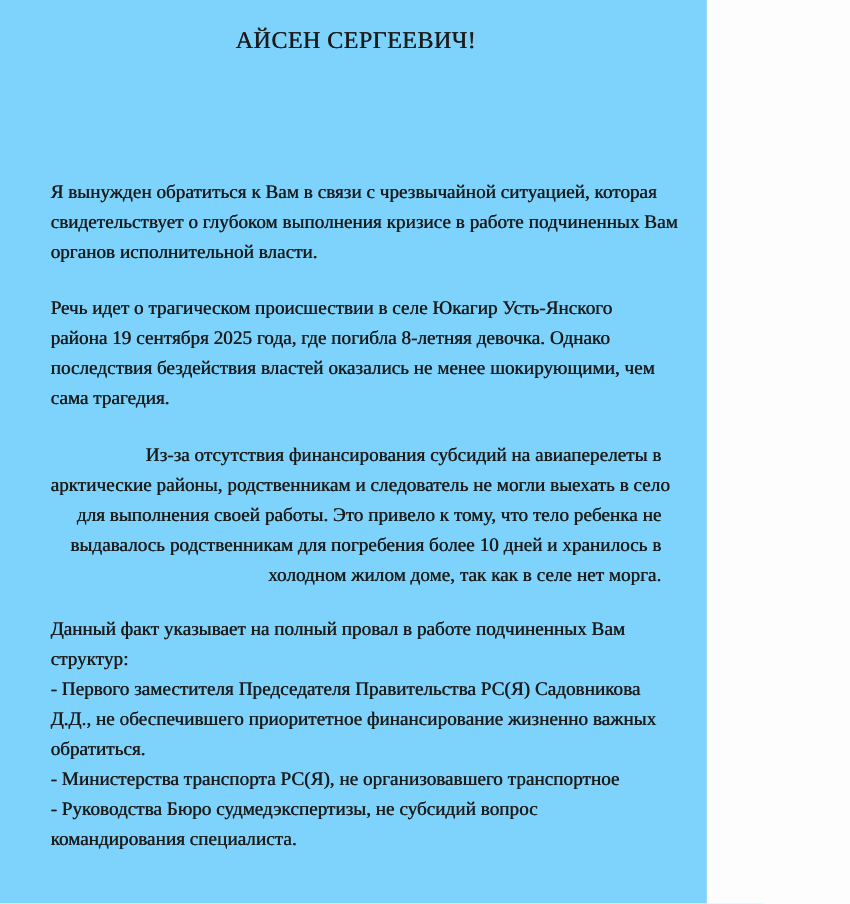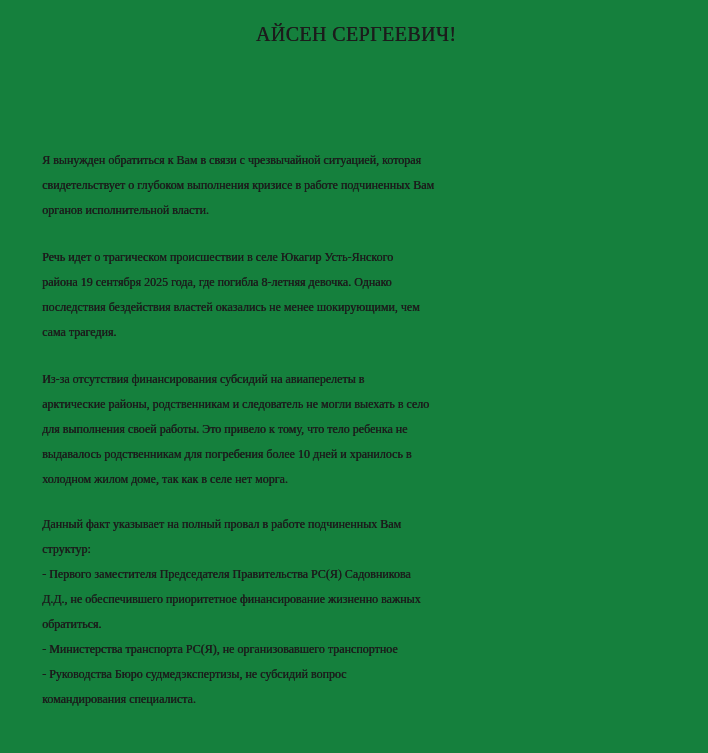--- a/index.html
+++ b/index.html
@@ -8,46 +8,46 @@
     height: 753px;
     background: #fdfdfd;
     overflow: hidden;
   }
   body {
     font-family: "Liberation Serif", "DejaVu Serif", serif;
     color: #1c1c1c;
   }
   .page {
     position: relative;
-    width: 708px;
+    width: 589px;
     height: 753px;
     padding: 22px 38px 0 42px;
-    background: #15803d;
+    background: #7dd3fc;
     
     text-shadow: 0.4px 0 0 #1c1c1c;
   }
   .title {
     font-size: 20px;
     line-height: 25px;
     font-weight: 400;
     text-align: center;
     letter-spacing: 0.4px;
     white-space: nowrap;
   }
   .para {
-    font-size: 12px;
+    font-size: 16px;
     line-height: 25px;
     font-weight: 400;
   }
   .para .line {
     white-space: nowrap;
   }
   .p1 { margin-top: 101px; }
   .p2 { margin-top: 22px; }
-  .p3 { margin-top: 22px; }
+  .p3 { margin-top: 22px; text-align: right; }
   .p4 { margin-top: 20px; }
 </style>
 </head>
 <body>
 
 <main class="page">
 
   <h1 class="title">АЙСЕН СЕРГЕЕВИЧ!</h1>
 
   <section class="para p1">

